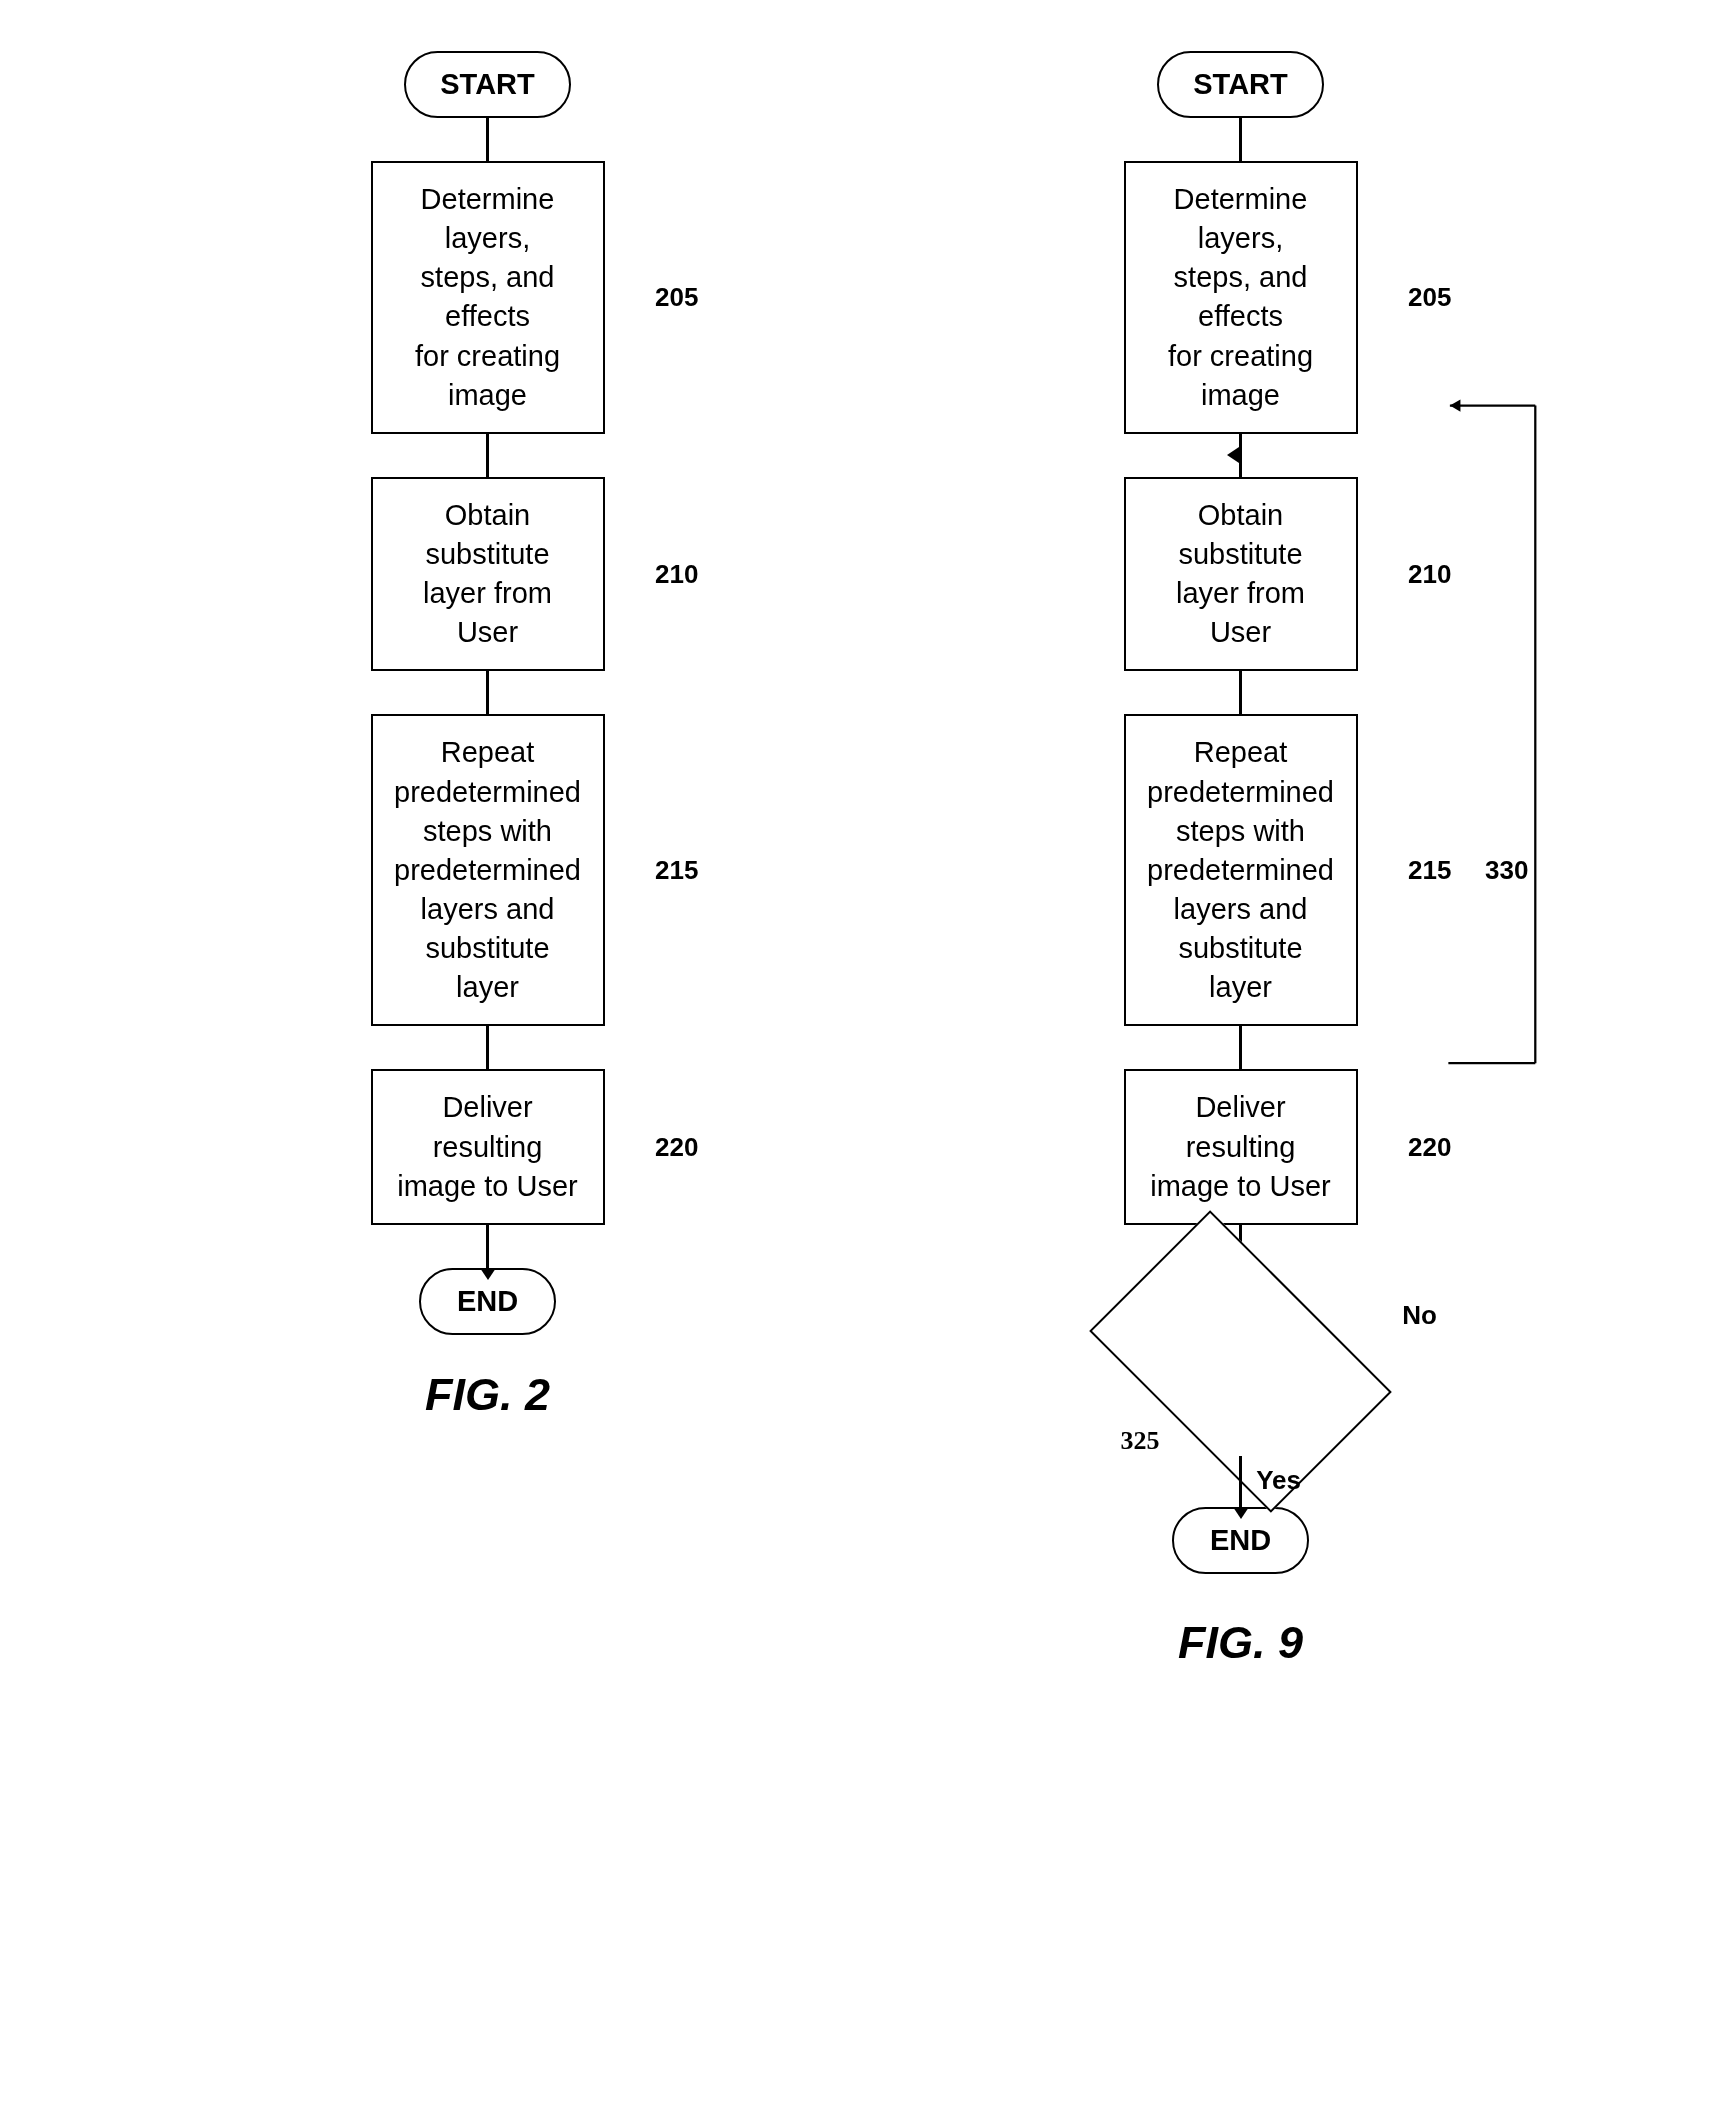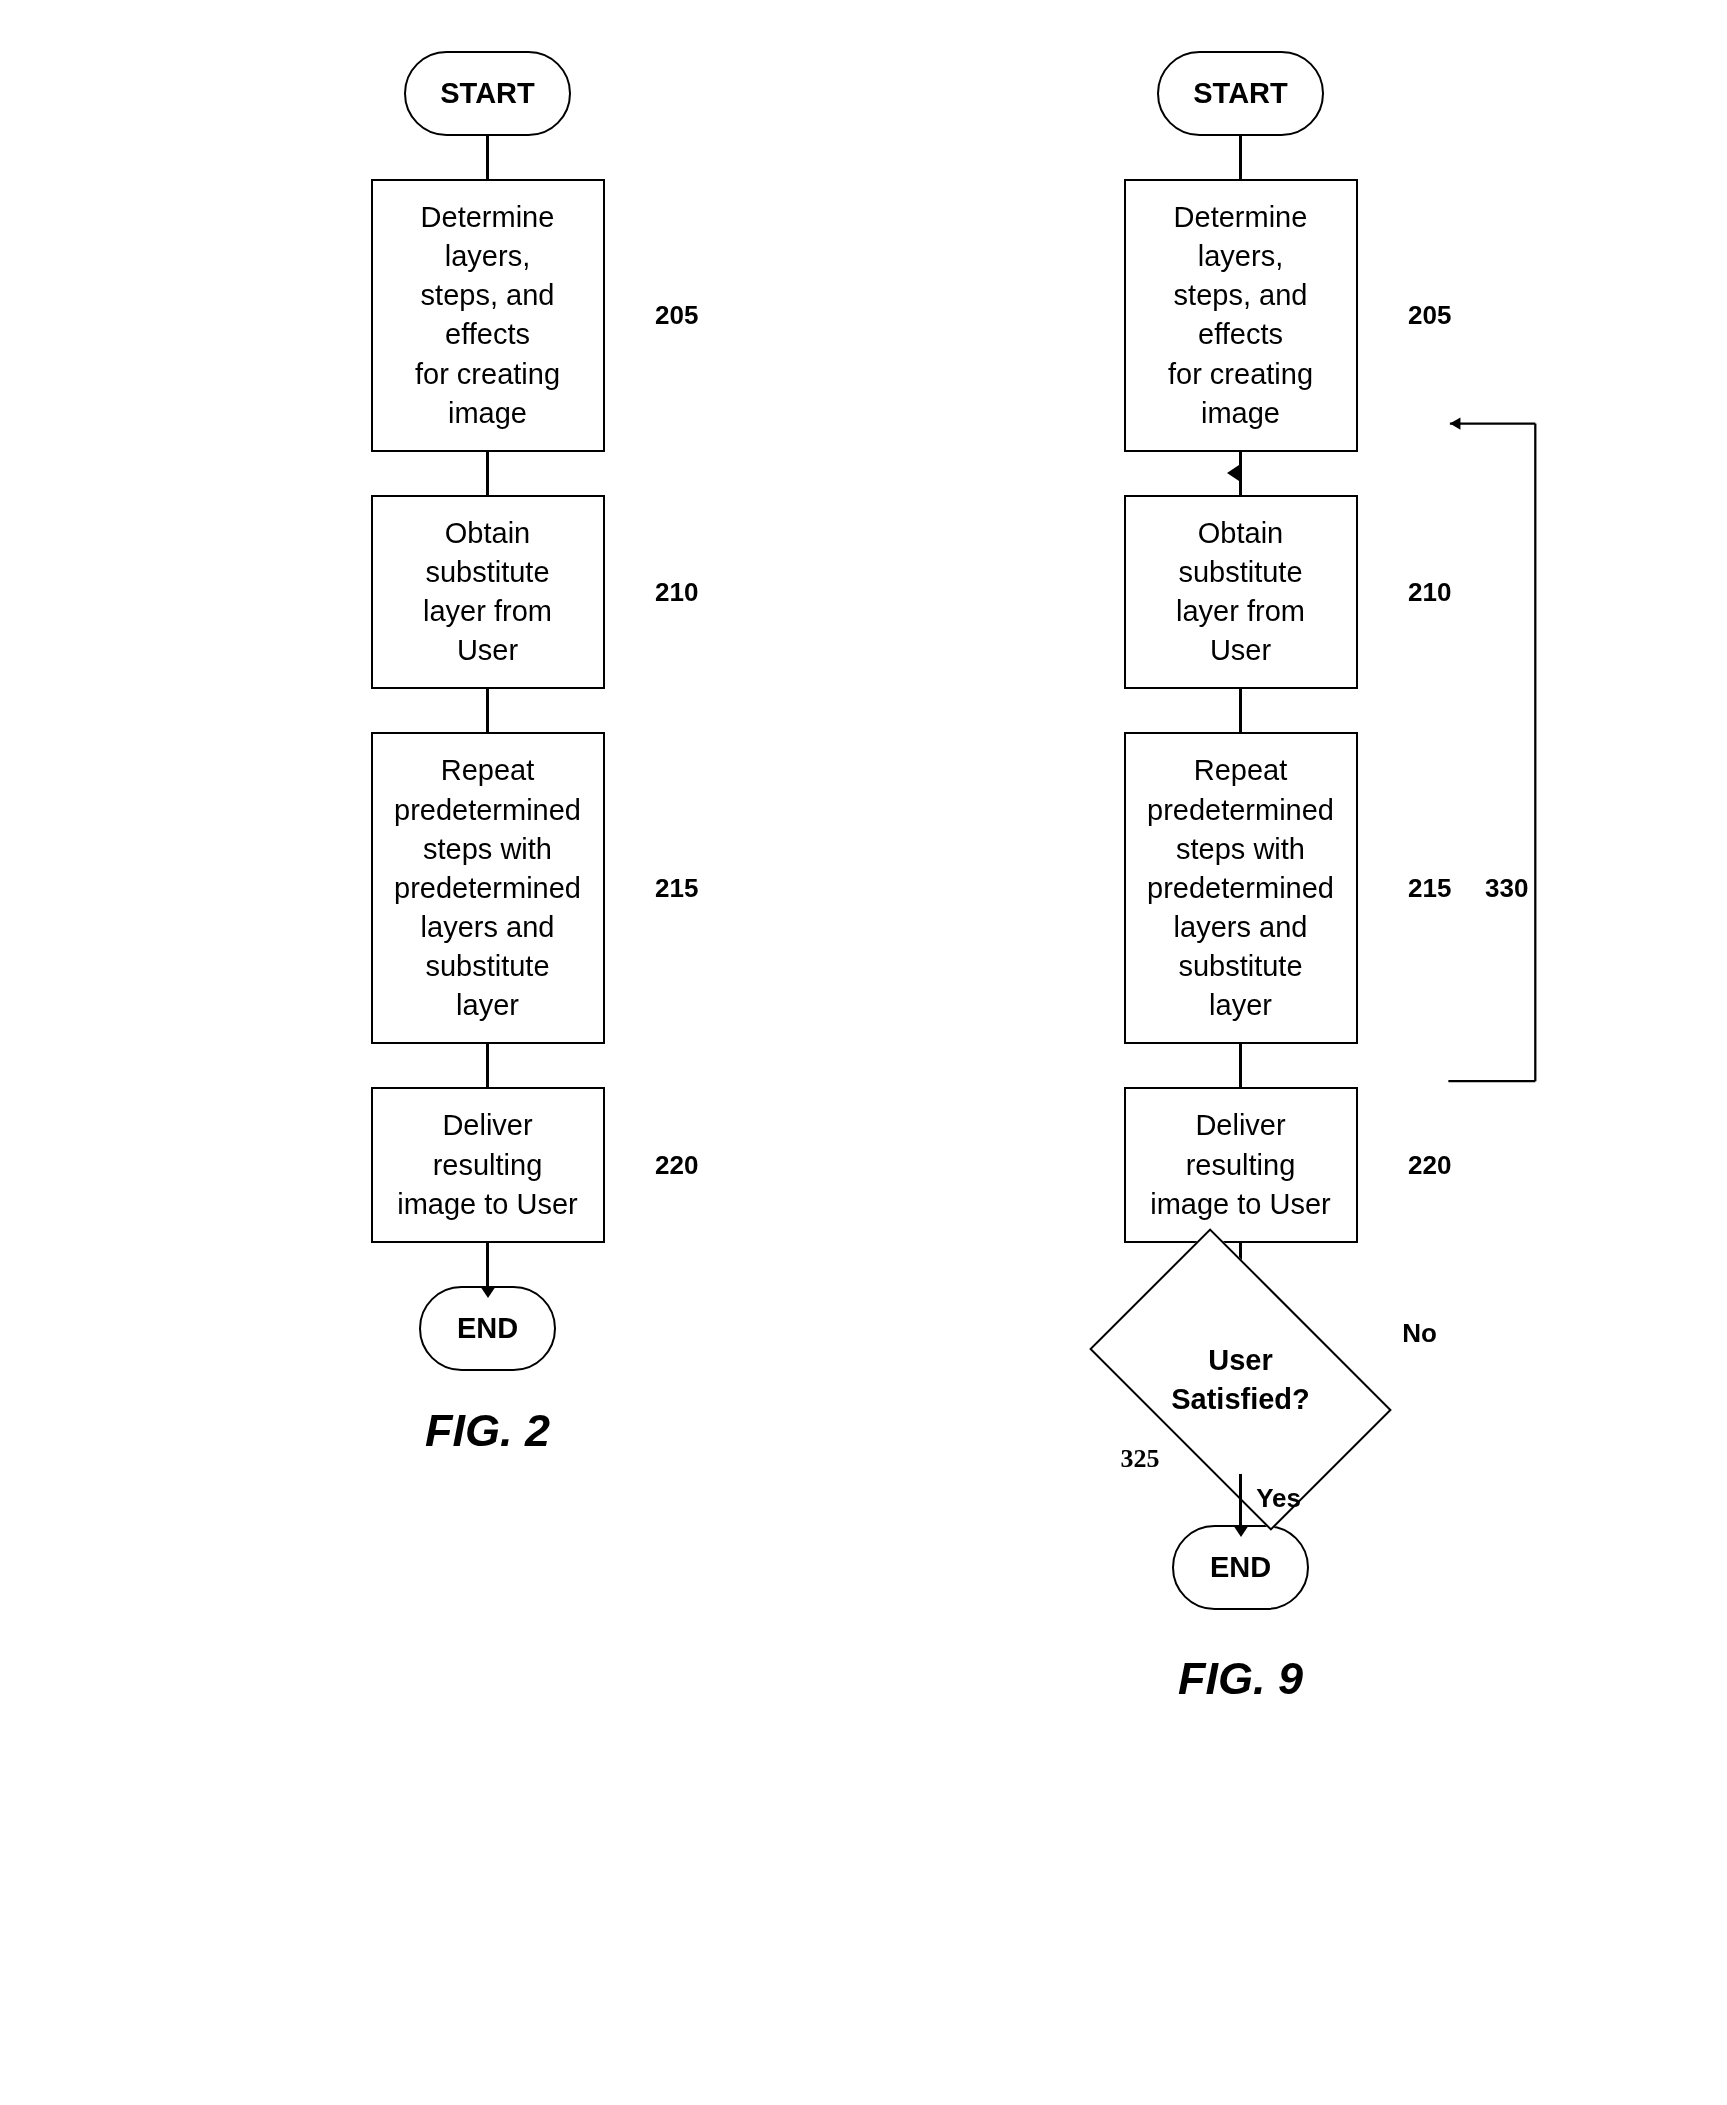--- a/index.html
+++ b/index.html
@@ -38,21 +38,21 @@
     
     .fc-container {
       display: flex;
       flex-direction: column;
       align-items: center;
       position: relative;
     }
     .fc-capsule {
       border: 2.6px solid #000;
       border-radius: 43px;
-      padding: 24px 34px;
+      padding: 15px 34px;
       font-size: 29px;
       font-weight: bold;
       background: #fff;
       text-align: center;
       min-width: 137px;
     }
     .fc-rect {
       border: 2.6px solid #000;
       padding: 17px 20px;
       font-size: 29px;
@@ -222,21 +222,20 @@
         <div class="fc-rect">Deliver resulting<br>image to User</div>
         <span style="position:absolute; right:-94px; font-size:26px; font-weight:bold;">220</span>
       </div>
 
       <div style="position:relative; height:43px; display:flex; align-items:center; justify-content:center;">
         <div class="arrow-down" style="height:43px;"></div>
       </div>
 
       <div class="fc-diamond-wrap" style="margin: 8.6px 0;">
         <div class="fc-diamond-inner"></div>
-        <div class="fc-diamond-text">User Satisfied?</div>
 
         <span style="position:absolute; right:-68px; top:24px; font-size:26px; font-weight:bold;">No</span>
 
         <span style="position:absolute; bottom:-8.6px; left:8.6px; font-size:26px; font-weight:bold;font-family:Liberation Serif, serif;">325</span>
       </div>
 
       <div style="position:relative; height:51px; display:flex; align-items:center; justify-content:center;">
         <div class="arrow-down" style="height:51px;"></div>
         <span style="position:absolute; left:17px; top:8.6px; font-size:26px; font-weight:bold;">Yes</span>
       </div>

